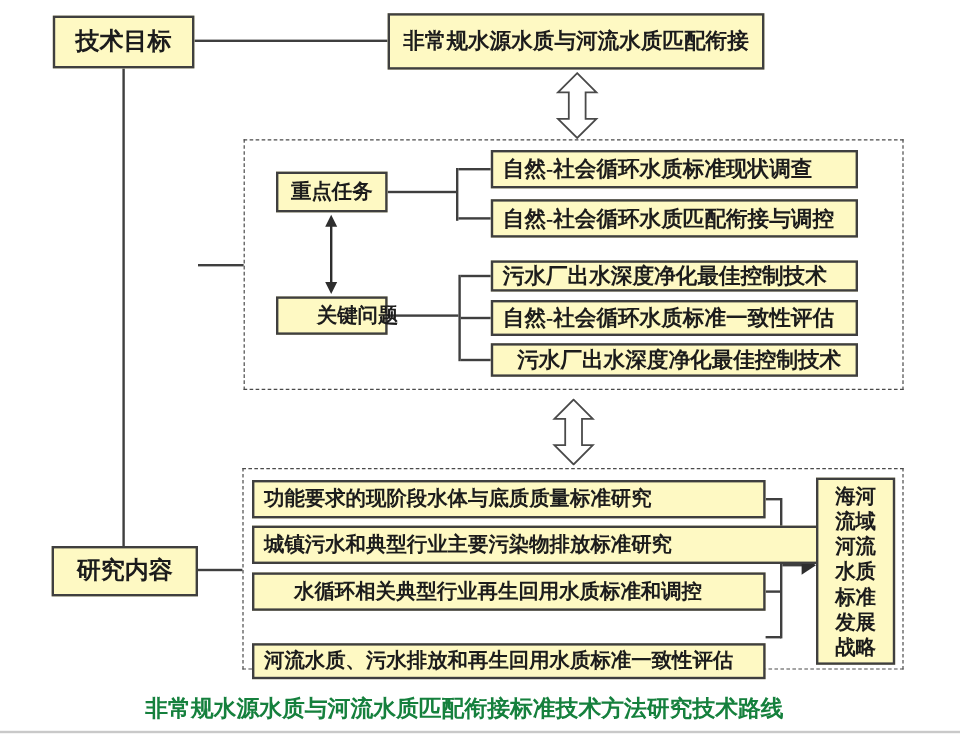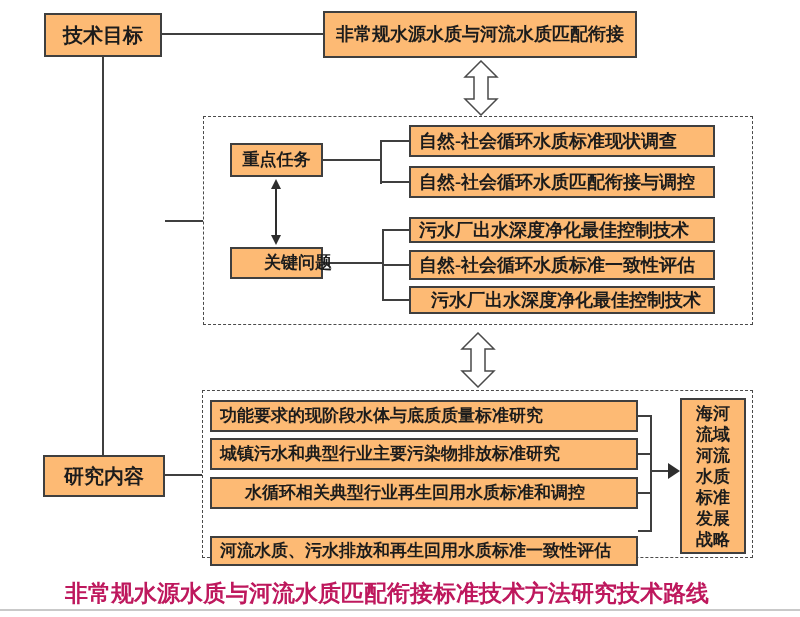--- a/index.html
+++ b/index.html
@@ -2,21 +2,21 @@
 <html><head>
 <meta charset="utf-8">
 <style>
   html,body{margin:0;padding:0;background:#ffffff;}
   #canvas{
     position:relative;width:800px;height:617px;background:#ffffff;overflow:hidden;
     font-family:"Liberation Serif","DejaVu Serif",serif;color:#1c1c1c;
   }
   .ln{position:absolute;background:#3f3f3f;}
   .bx{
-    position:absolute;background:#fdba74;border:2px solid #3f3f3f;box-sizing:border-box;
+    position:absolute;background:#fef9c3;border:2px solid #3f3f3f;box-sizing:border-box;
     display:flex;align-items:center;justify-content:center;
     font-weight:bold;color:#1c1c1c;line-height:1.15;white-space:nowrap;
   }
   .bx.left{justify-content:flex-start;padding-left:8px;}
   .dashed{
     position:absolute;border:1.6px dashed #4a4a4a;box-sizing:border-box;background:transparent;
   }
   .f20{font-size:20px;}
   .f18{font-size:18px;}
   .f17{font-size:17px;}
@@ -24,21 +24,21 @@
   .tri-right{
     position:absolute;width:0;height:0;
     border-left:12px solid #2e2e2e;border-top:8px solid transparent;border-bottom:8px solid transparent;
   }
   #strategy-box{
     white-space:normal;word-break:break-all;text-align:center;
     padding:0 11px;line-height:21px;
   }
   #caption{
     position:absolute;left:0;top:578;width:774px;text-align:center;
-    font-size:23px;font-weight:bold;color:#be185d;
+    font-size:19px;font-weight:bold;color:#15803d;
   }
   #page-rule{position:absolute;left:0;top:609px;width:800px;height:2px;background:#c9c9c9;}
 </style>
 </head>
 <body>
 
 <div id="canvas">
 
   <div class="dashed" style="left:203px;top:116px;width:550px;height:209px;"></div>
   <div class="dashed" style="left:202px;top:390px;width:551px;height:168px;"></div>
@@ -110,21 +110,21 @@
   <div class="bx f18 left" style="left:409px;top:250px;width:306px;height:30px;">
     <span>自然-社会循环水质标准一致性评估</span>
   </div>
   <div class="bx f18 left" style="left:409px;top:286px;width:306px;height:28px;justify-content:center;">
     <span>污水厂出水深度净化最佳控制技术</span>
   </div>
 
   <div class="bx f17 left" style="left:210px;top:400px;width:428px;height:32px;">
     <span>功能要求的现阶段水体与底质质量标准研究</span>
   </div>
-  <div class="bx f17 left" style="left:210px;top:438px;width:428px;height:32px;">
+  <div class="bx f17 left" style="left:210px;top:438px;width:500px;height:32px;">
     <span>城镇污水和典型行业主要污染物排放标准研究</span>
   </div>
   <div class="bx f17 left" style="left:210px;top:477px;width:428px;height:32px;padding-left:33px;">
     <span>水循环相关典型行业再生回用水质标准和调控</span>
   </div>
   <div class="bx f17 left" style="left:210px;top:516px;width:428px;height:30px;margin-top:20px;">
     <span>河流水质、污水排放和再生回用水质标准一致性评估</span>
   </div>
 
   <div class="bx f17" id="strategy-box" style="left:680px;top:398px;width:66px;height:156px;">海河流域河流水质标准发展战略</div>

